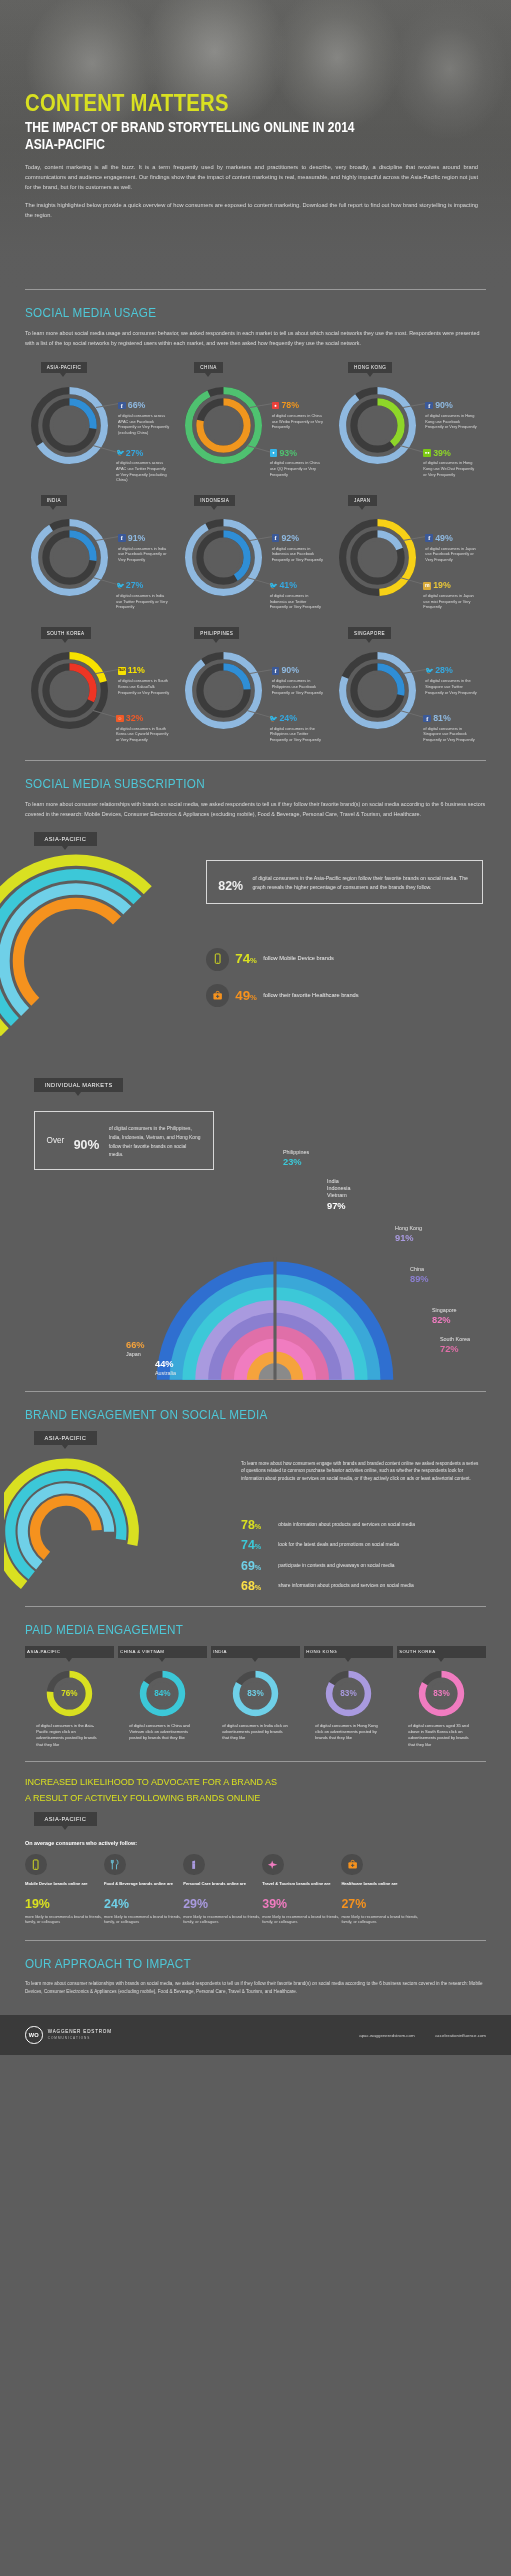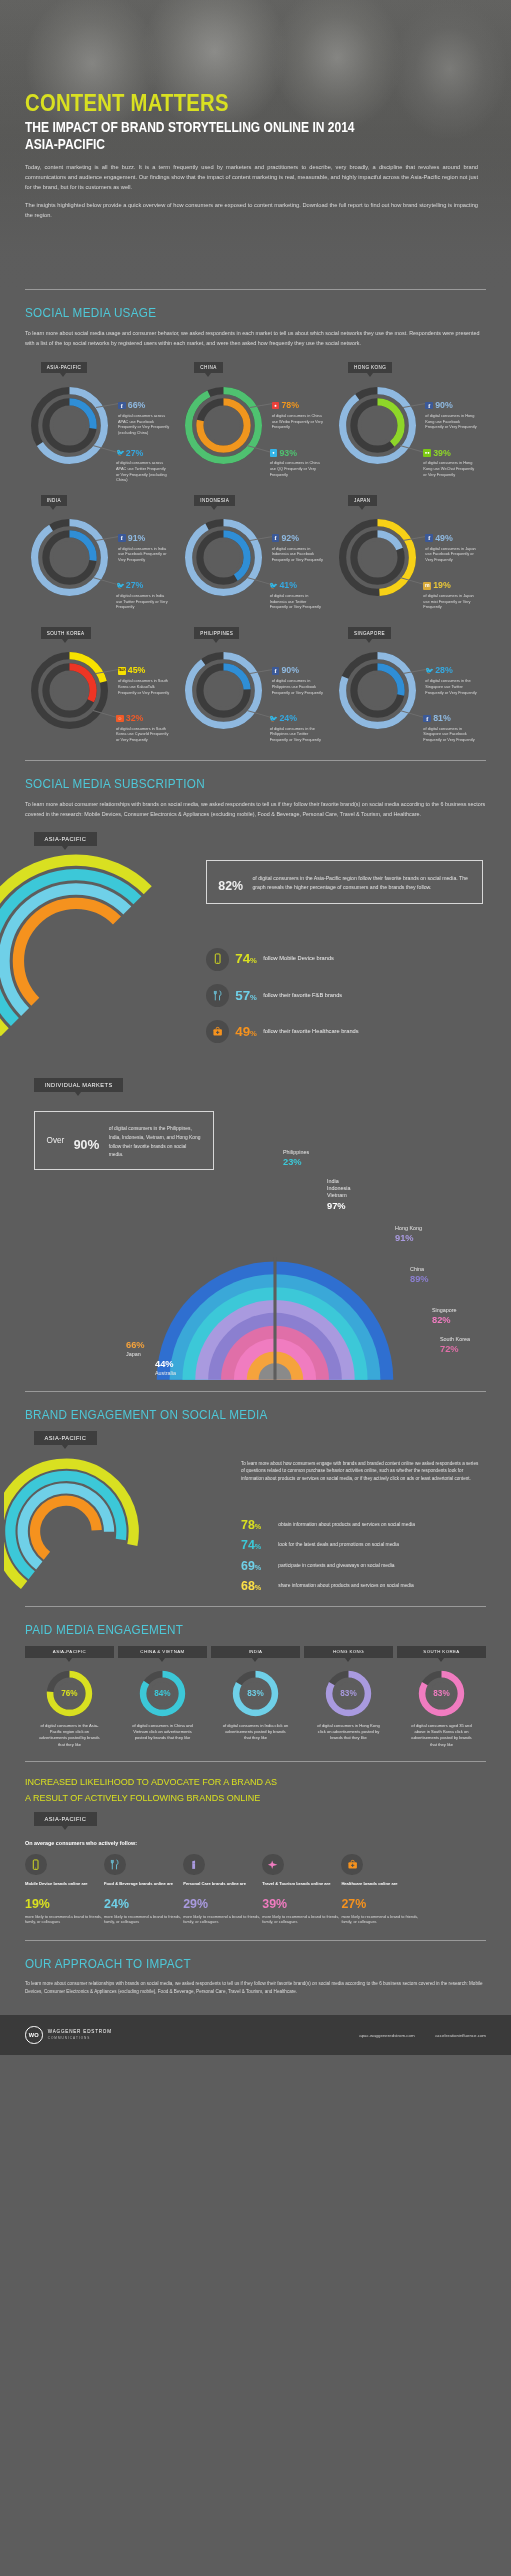--- a/index.html
+++ b/index.html
@@ -85,21 +85,21 @@
   .slab b { display:block; font-size:9.3px; font-weight:bold;
     font-family:"Liberation Sans Narrow","Liberation Sans",sans-serif; }
   .be-item { display:flex; gap:7.2px; align-items:flex-start; margin-bottom:8.2px; }
   .be-pct { font-size:12.4px; font-weight:bold; line-height:1; width:30px; flex:0 0 30px;
     font-family:"Liberation Sans Narrow","Liberation Sans",sans-serif; }
   .be-pct i { font-size:7.2px; font-style:normal; }
   .be-txt { font-size:4.9px; line-height:1.5; color:#e6e6e6; padding-top:2.1px; }
 
   
   .paid-grid { display:flex; gap:4.1px; margin-top:8.2px; }
-  .paid-col { width:93px; text-align:center; }
+  .paid-col { width:93px; text-align:left; }
   .paid-col .tab { display:block; width:100%; font-size:4.4px; padding:3.6px 2.1px; }
   .paid-donut { width:47px; height:47px; margin:12.4px auto 5.2px auto; position:relative; }
   .paid-donut .hole { position:absolute; left:50%; top:50%; width:24px; height:24px; margin:-12px 0 0 -12px;
     background:#5d5d5d; border-radius:50%; display:flex; align-items:center; justify-content:center; }
   .paid-donut .hole span { font-size:8.2px; font-weight:bold;
     font-family:"Liberation Sans Narrow","Liberation Sans",sans-serif; }
   .paid-col p { font-size:4.1px; line-height:1.55; color:#e2e2e2; padding:0 11.3px; }
 
   
   .adv-title { font-size:9.8px; color:#d9e021; line-height:1.3; margin:14.4px 0 3.1px 0;
@@ -266,21 +266,21 @@
               <div class="donut">
                 <svg width="77" height="77" viewBox="0 0 150 150">
                   <circle cx="75" cy="75" r="68" fill="none" stroke="#3c3c3c" stroke-width="14"></circle>
                   <circle cx="75" cy="75" r="68" fill="none" stroke="#f7e200" stroke-width="14" stroke-dasharray="89.7 337.5" transform="rotate(-90 75 75)"></circle>
                   <circle cx="75" cy="75" r="46" fill="none" stroke="#3c3c3c" stroke-width="14"></circle>
                   <circle cx="75" cy="75" r="46" fill="none" stroke="#ee3524" stroke-width="14" stroke-dasharray="92.5 196.5" transform="rotate(-90 75 75)"></circle>
                 </svg>
                 <div class="hole"></div>
               </div>
               <div class="leader" style="left:71px;top:20.6px;width:23px;transform:rotate(-10deg)"></div>
-              <div class="cal" style="left:93px;top:12.4px"><span class="ic ic-kk">TALK</span><span class="big" style="color:#f7e200">45%</span><span class="txt">of digital consumers in South Korea use KakaoTalk Frequently or Very Frequently</span></div>
+              <div class="cal" style="left:93px;top:12.4px"><span class="ic ic-kk">TALK</span><span class="big" style="color:#f7e200">11%</span><span class="txt">of digital consumers in South Korea use KakaoTalk Frequently or Very Frequently</span></div>
               <div class="leader" style="left:68px;top:58px;width:24px;transform:rotate(16deg)"></div>
               <div class="cal" style="left:91px;top:60px"><span class="ic ic-cy">☺</span><span class="big" style="color:#f05a28">32%</span><span class="txt">of digital consumers in South Korea use Cyworld Frequently or Very Frequently</span></div>
             </div>
           </div>
           <div class="cell">
             <div class="tabwrap"><span class="tab sm">PHILIPPINES</span></div>
             <div class="donutbox">
               <div class="donut">
                 <svg width="77" height="77" viewBox="0 0 150 150">
                   <circle cx="75" cy="75" r="68" fill="none" stroke="#3c3c3c" stroke-width="14"></circle>
@@ -348,30 +348,20 @@
       <div style="position:absolute;left:181px;top:97px;width:289px" id="subs-bullets">
           <div class="bulletrow">
             <div class="bcirc">
               <svg width="11.3" height="11.3" viewBox="0 0 24 24">
                 <rect x="7" y="2" width="10" height="20" rx="2" fill="none" stroke="#d9e021" stroke-width="2"></rect>
                 <circle cx="12" cy="19" r="1" fill="#d9e021"></circle>
               </svg>
             </div>
             <div class="bpct" style="color:#d9e021">74<i>%</i></div>
             <div class="btxt">follow Mobile Device brands</div>
-          </div>
-          <div class="bulletrow">
-            <div class="bcirc">
-              <svg width="11.3" height="11.3" viewBox="0 0 24 24">
-                <path d="M7 2v8M5 2v5a2 2 0 004 0V2M7 10v12" stroke="#6fd0e8" stroke-width="1.8" fill="none"></path>
-                <path d="M16 2c2 0 3 3 3 6s-1 4-3 4v10" stroke="#6fd0e8" stroke-width="1.8" fill="none"></path>
-              </svg>
-            </div>
-            <div class="bpct" style="color:#6fd0e8">57<i>%</i></div>
-            <div class="btxt">follow their favorite F&amp;B brands</div>
           </div>
           <div class="bulletrow">
             <div class="bcirc">
               <svg width="11.3" height="11.3" viewBox="0 0 24 24">
                 <rect x="3" y="7" width="18" height="13" rx="2" fill="#f5921e"></rect>
                 <path d="M9 7V5a2 2 0 012-2h2a2 2 0 012 2v2" fill="none" stroke="#f5921e" stroke-width="2"></path>
                 <path d="M12 10v7M8.5 13.5h7" stroke="#4b4b4b" stroke-width="2"></path>
               </svg>
             </div>
             <div class="bpct" style="color:#f5921e">49<i>%</i></div>

